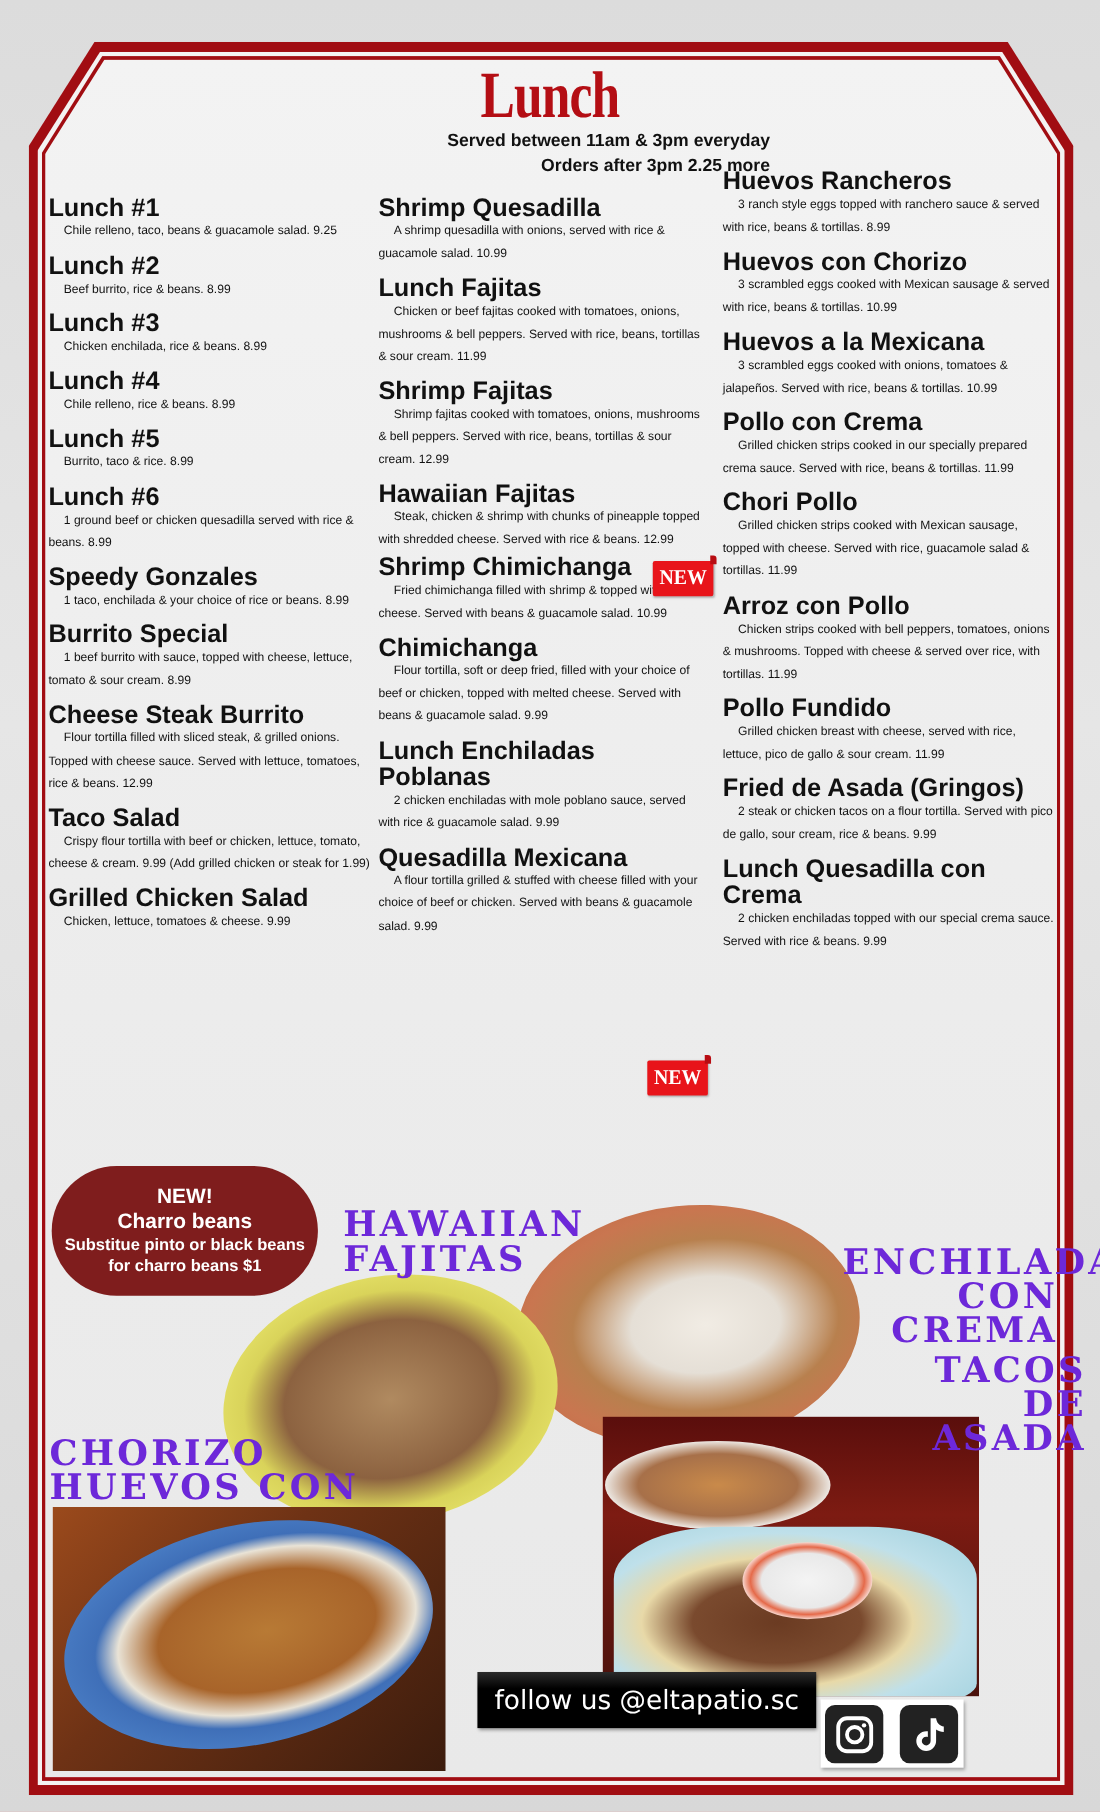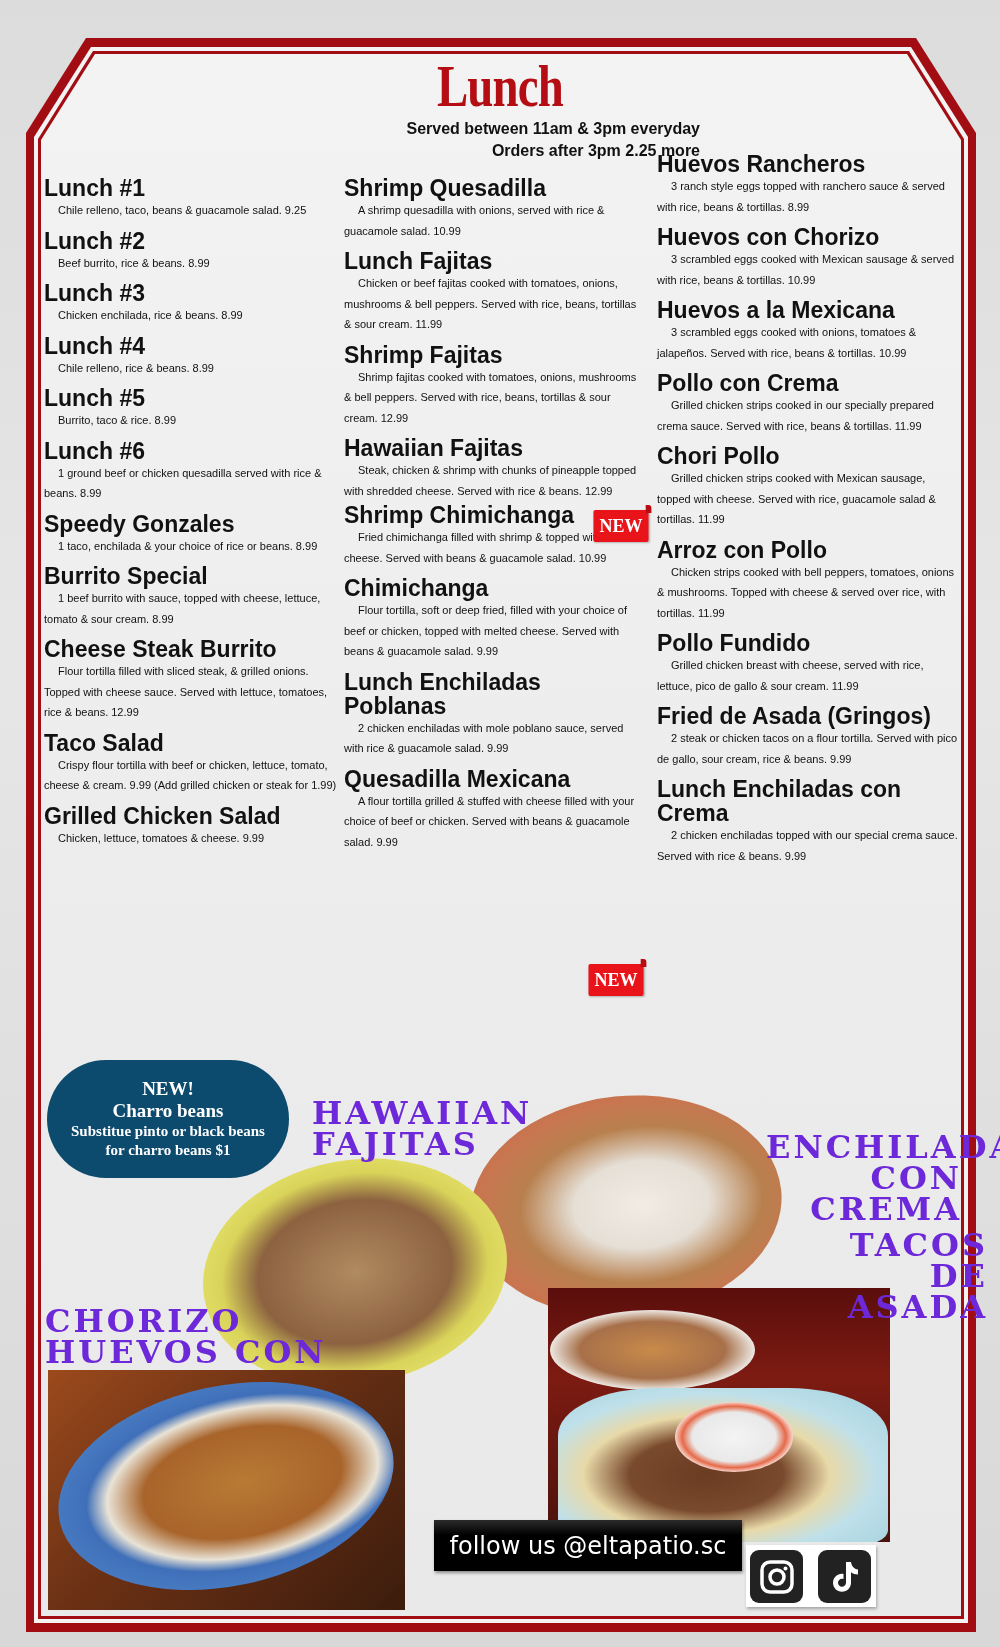--- a/index.html
+++ b/index.html
@@ -52,23 +52,23 @@
     display: flex; align-items: center; justify-content: center;
     transform: scaleX(0.95); border-radius: 2px;
     box-shadow: 1px 1px 2px rgba(0,0,0,0.25);
   }
   .new-tag::after {
     content: ""; position: absolute; right: -3px; top: -5px; width: 6px; height: 8px;
     background: #b80c12; border-radius: 0 3px 0 0;
   }
   .promo {
     position: absolute; left: 47px; top: 1060px; width: 242px; height: 118px;
-    background: #0c4a6e; border-radius: 60px; color: #fff;
+    background: #7f1d1d; border-radius: 60px; color: #fff;
     display: flex; flex-direction: column; align-items: center; justify-content: center;
-    font-family: Liberation Serif, serif; font-weight: bold; text-align: center;
+    font-family: Liberation Sans, sans-serif; font-weight: bold; text-align: center;
   }
   .promo .p1 { font-size: 19px; line-height: 22px; }
   .promo .p2 { font-size: 19px; line-height: 22px; }
   .promo .p3 { font-size: 15px; line-height: 19px; }
   .caption {
     position: absolute; color: #6d28d9;
     font-family: "DejaVu Serif", serif; font-size: 32px; letter-spacing: 3px;
     line-height: 31px; text-transform: uppercase; font-weight: bold;
   }
   .photo { position: absolute; overflow: hidden; }
@@ -249,21 +249,21 @@
     </div>
   <div>
       <div class="item-name">Pollo Fundido</div>
       <div class="item-desc">Grilled chicken breast with cheese, served with rice, lettuce, pico de gallo &amp; sour cream. 11.99</div>
     </div>
   <div>
       <div class="item-name">Fried de Asada (Gringos)</div>
       <div class="item-desc">2 steak or chicken tacos on a flour tortilla. Served with pico de gallo, sour cream, rice &amp; beans. 9.99</div>
     </div>
   <div>
-      <div class="item-name" style="width:260px">Lunch Enchiladas con Crema</div>
+      <div class="item-name" style="width:260px">Lunch Quesadilla con Crema</div>
       <div class="item-desc">2 chicken enchiladas topped with our special crema sauce. Served with rice &amp; beans. 9.99</div>
     </div>
 </div>
 
 <div class="promo">
   <div class="p1">NEW!</div>
   <div class="p2">Charro beans</div>
   <div class="p3">Substitue pinto or black beans</div>
   <div class="p3">for charro beans $1</div>
 </div>

